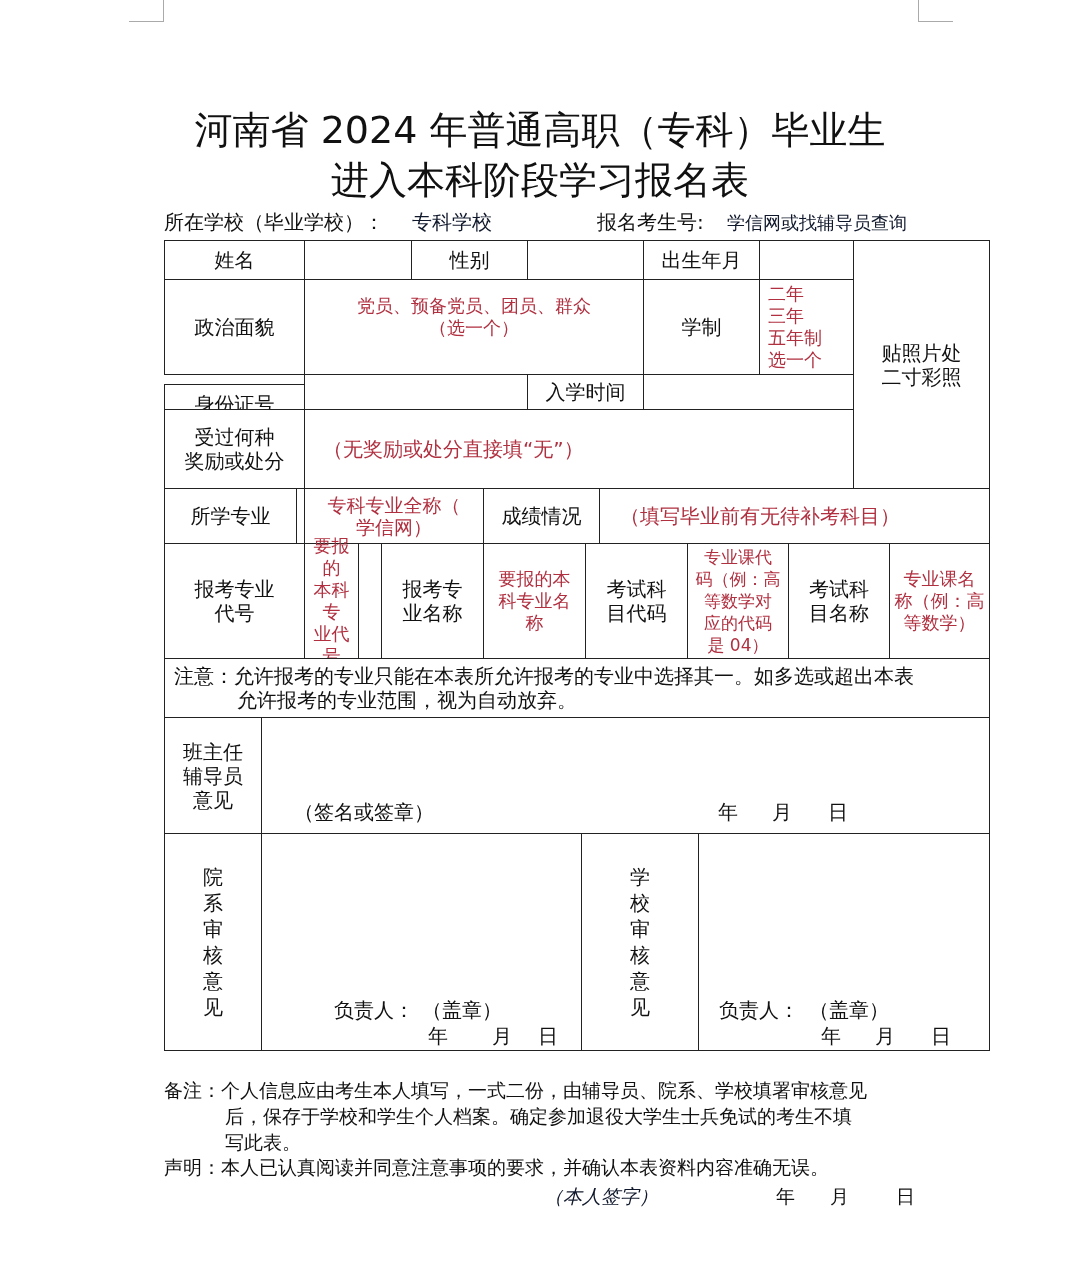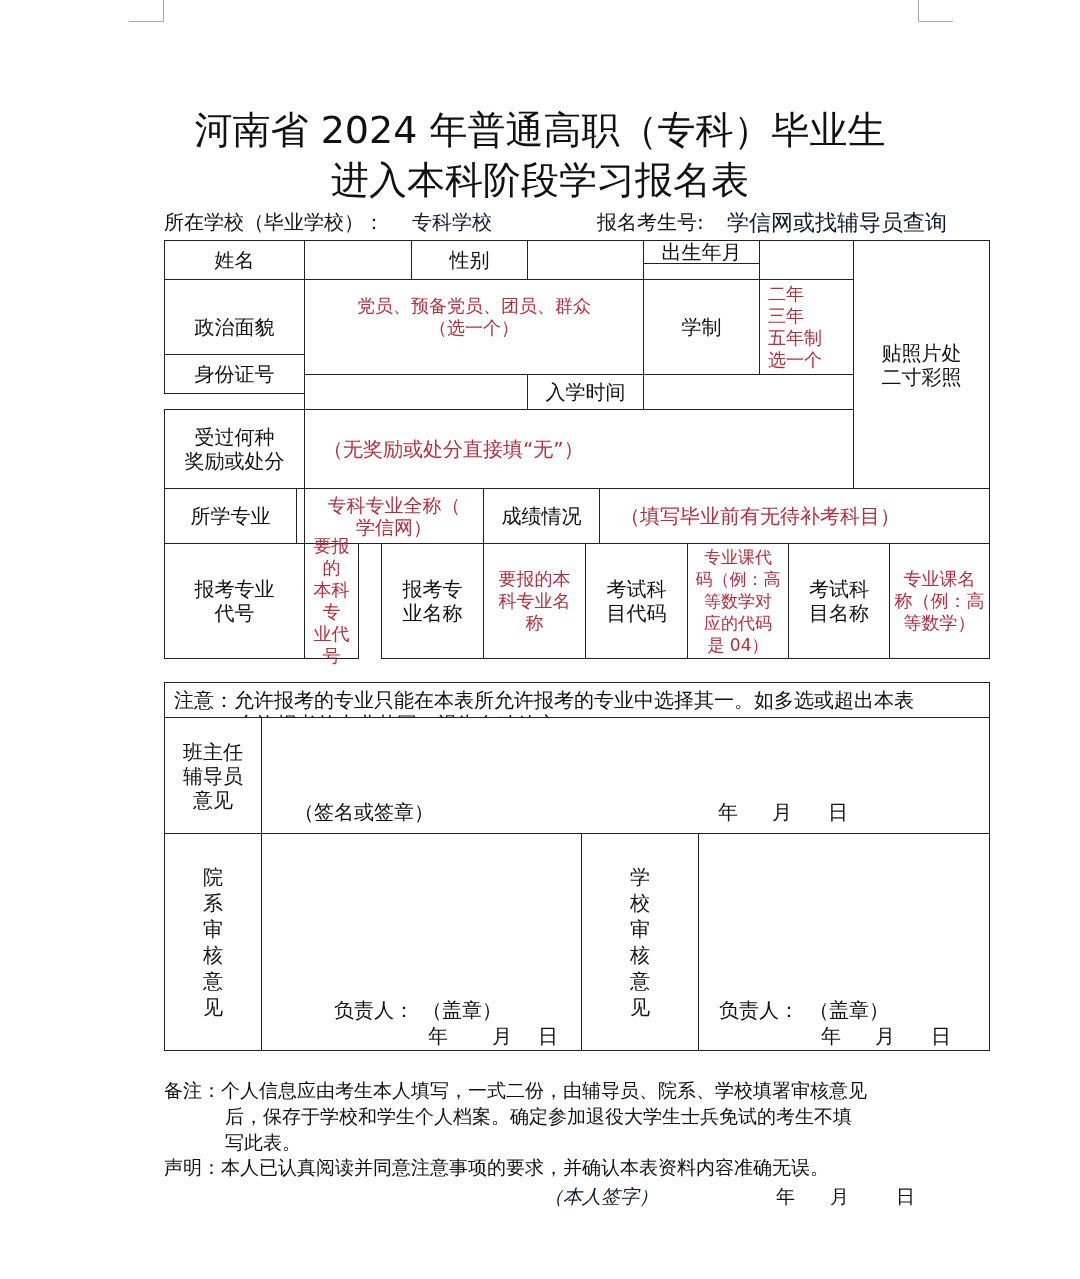--- a/index.html
+++ b/index.html
@@ -20,47 +20,47 @@
 
 <div class="abs corner-l"></div>
 <div class="abs corner-r"></div>
 
 <div class="abs title" style="top:108px;">河南省 2024 年普通高职（专科）毕业生</div>
 <div class="abs title" style="top:158px;">进入本科阶段学习报名表</div>
 
 <div class="abs meta" style="left:164px;top:210px;">所在学校（毕业学校）：</div>
 <div class="abs meta red" style="left:412px;top:210px;">专科学校</div>
 <div class="abs meta" style="left:597px;top:210px;">报名考生号:</div>
-<div class="abs meta red" style="left:727px;top:211px;font-size:22px;">学信网或找辅导员查询</div>
+<div class="abs meta red" style="left:727px;top:211px;font-size:18px;">学信网或找辅导员查询</div>
 
 <div class="cell" style="left:164px;top:240px;width:141px;height:40px;">姓名</div>
 <div class="cell" style="left:304px;top:240px;width:108px;height:40px;"></div>
 <div class="cell" style="left:411px;top:240px;width:117px;height:40px;">性别</div>
 <div class="cell" style="left:527px;top:240px;width:117px;height:40px;"></div>
-<div class="cell" style="left:643px;top:240px;width:117px;height:24px;">出生年月</div>
+<div class="cell" style="left:643px;top:240px;width:117px;height:40px;">出生年月</div>
 <div class="cell" style="left:759px;top:240px;width:95px;height:40px;"></div>
 <div class="cell vert" style="left:853px;top:240px;width:137px;height:249px;">
   <span>贴照片处</span>
   <span>二寸彩照</span>
 </div>
 
 <div class="cell" style="left:164px;top:279px;width:141px;height:96px;">政治面貌</div>
 <div class="cell vert red" style="left:304px;top:279px;width:340px;height:96px;padding-bottom:20px;">
   <span>党员、预备党员、团员、群众</span>
   <span>（选一个）</span>
 </div>
 <div class="cell" style="left:643px;top:279px;width:117px;height:96px;">学制</div>
 <div class="cell vert red" style="left:759px;top:279px;width:95px;height:96px;align-items:flex-start;padding-left:8px;">
   <span>二年</span>
   <span>三年</span>
   <span>五年制</span>
   <span>选一个</span>
 </div>
 
-<div class="cell" style="left:164px;top:354px;width:141px;height:40px;">身份证号</div>
+<div class="cell" style="left:164px;top:384px;width:141px;height:40px;">身份证号</div>
 <div class="cell" style="left:304px;top:374px;width:224px;height:36px;"></div>
 <div class="cell" style="left:527px;top:374px;width:117px;height:36px;">入学时间</div>
 <div class="cell" style="left:643px;top:374px;width:211px;height:36px;"></div>
 
 <div class="cell vert" style="left:164px;top:409px;width:141px;height:80px;">
   <span>受过何种</span>
   <span>奖励或处分</span>
 </div>
 <div class="cell red" style="left:304px;top:409px;width:550px;height:80px;justify-content:flex-start;padding-left:18px;font-size:20px;">（无奖励或处分直接填“无”）</div>
 
@@ -104,21 +104,21 @@
 <div class="cell vert" style="left:788px;top:543px;width:102px;height:116px;">
   <span>考试科</span>
   <span>目名称</span>
 </div>
 <div class="cell vert red" style="left:889px;top:543px;width:101px;height:116px;">
   <span>专业课名</span>
   <span>称（例：高</span>
   <span>等数学）</span>
 </div>
 
-<div class="cell vert" style="left:164px;top:658px;width:826px;height:60px;align-items:flex-start;padding-left:9px;margin-top:24px;">
+<div class="cell vert" style="left:164px;top:658px;width:826px;height:60px;align-items:flex-start;padding-left:9px;">
   <span>注意：允许报考的专业只能在本表所允许报考的专业中选择其一。如多选或超出本表</span>
   <span style="padding-left:63px;">允许报考的专业范围，视为自动放弃。</span>
 </div>
 
 <div class="cell vert" style="left:164px;top:717px;width:98px;height:117px;">
   <span>班主任</span>
   <span>辅导员</span>
   <span>意见</span>
 </div>
 <div class="cell" style="left:261px;top:717px;width:729px;height:117px;">

